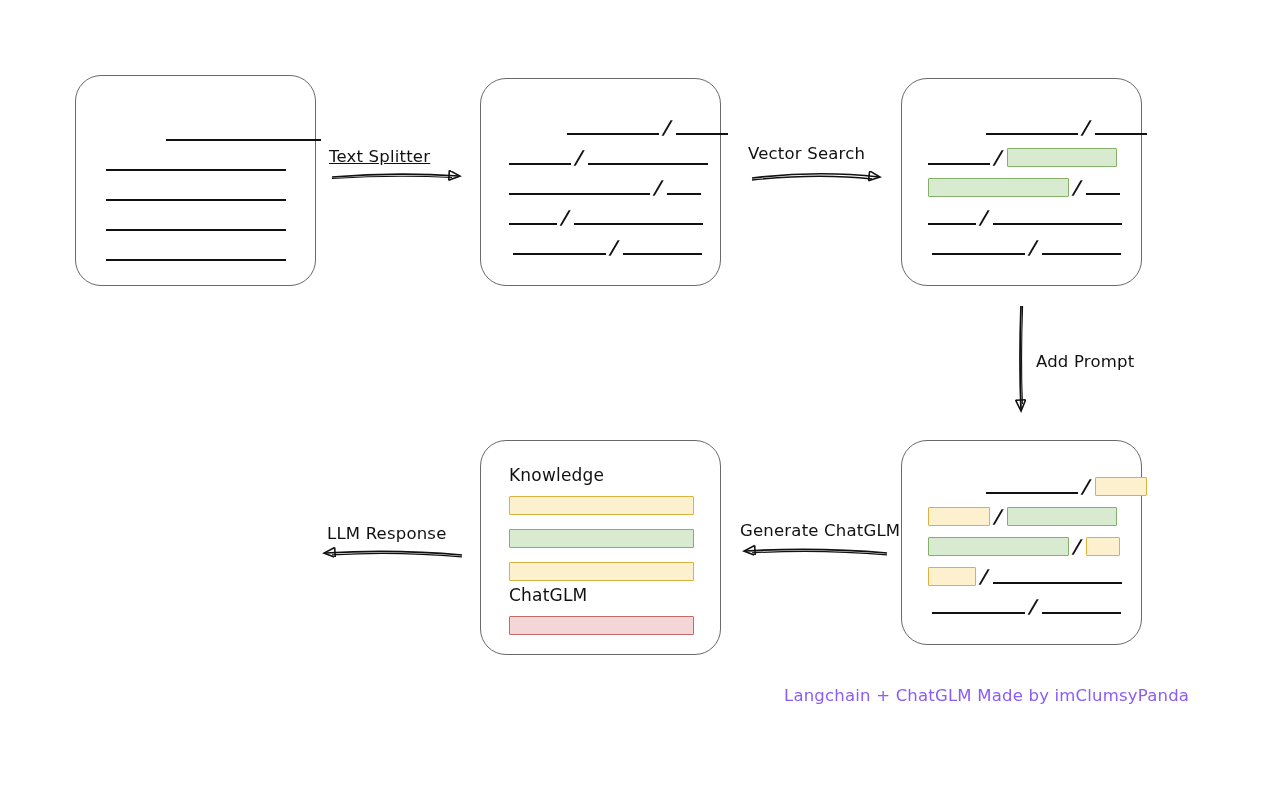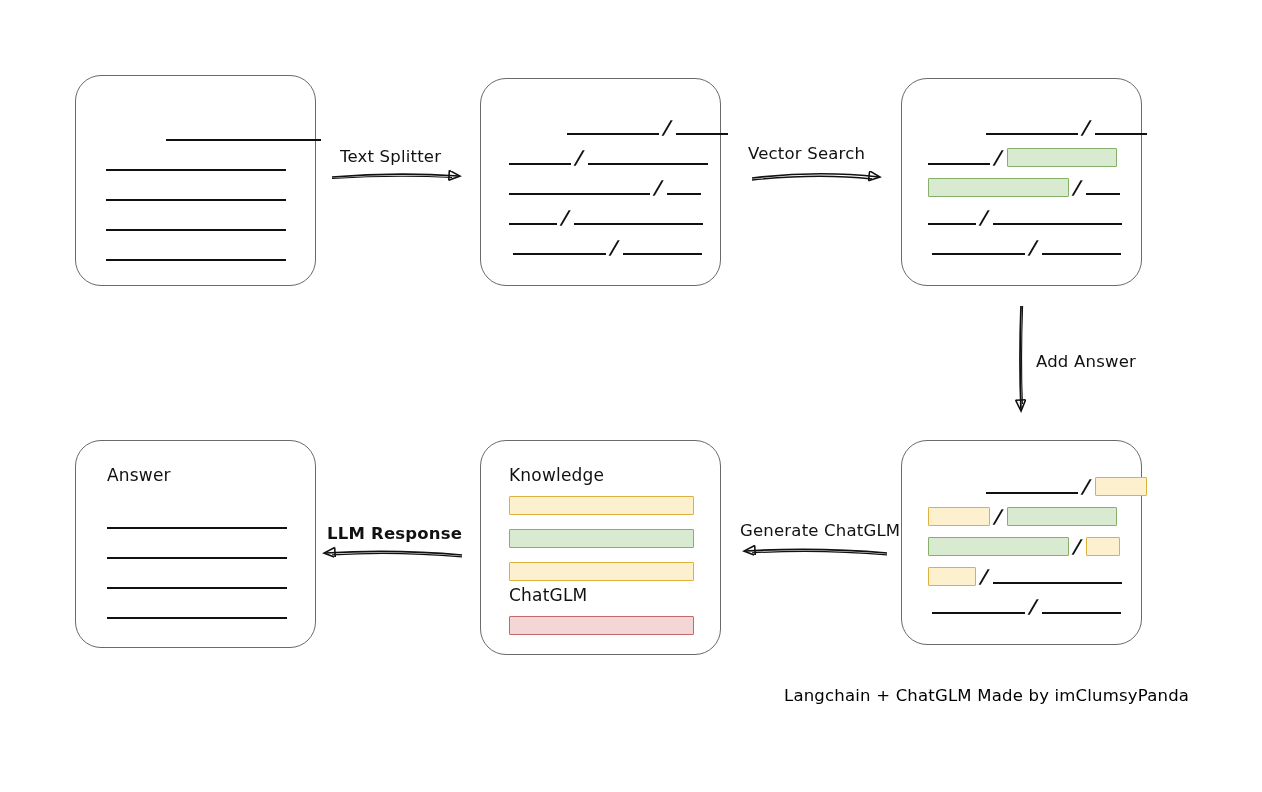--- a/index.html
+++ b/index.html
@@ -86,21 +86,21 @@
     color: #111111;
     white-space: nowrap;
     letter-spacing: 0.2px;
   }
 
   
   .footer-note {
     position: absolute;
     font-family: "DejaVu Sans", sans-serif;
     font-size: 16.5px;
-    color: #000000;
+    color: #8b5cf6;
     white-space: nowrap;
     letter-spacing: 0.2px;
   }
 
   svg.arrow-layer {
     position: absolute;
     left: 0;
     top: 0;
     width: 1262px;
     height: 792px;
@@ -143,25 +143,25 @@
       <path d="M887,553 Q818,547 745,551" fill="none" stroke="#111111" stroke-width="1.7" marker-end="url(#openHeadLeft)"></path>
       <path d="M887,554.8 Q818,549 752,552.8" fill="none" stroke="#111111" stroke-width="1.2"></path>
     </g>
 
     <g>
       <path d="M462,555 Q395,549 325,553" fill="none" stroke="#111111" stroke-width="1.7" marker-end="url(#openHeadLeft)"></path>
       <path d="M462,556.8 Q395,551 332,554.8" fill="none" stroke="#111111" stroke-width="1.2"></path>
     </g>
   </svg>
 
-  <div class="arrow-label" style="left:340px; top:147px;">Text Splitter</div>
+  <div class="arrow-label" style="left:329px; top:147px;text-decoration:underline;">Text Splitter</div>
   <div class="arrow-label" style="left:748px; top:144px;">Vector Search</div>
-  <div class="arrow-label" style="left:1036px; top:352px;">Add Answer</div>
+  <div class="arrow-label" style="left:1036px; top:352px;">Add Prompt</div>
   <div class="arrow-label" style="left:740px; top:521px;">Generate ChatGLM</div>
-  <div class="arrow-label" style="left:327px; top:524px;font-weight:bold;">LLM Response</div>
+  <div class="arrow-label" style="left:327px; top:524px;">LLM Response</div>
 
   <div class="card" style="left:75px; top:75px; width:241px; height:211px;">
     <div class="card-rows">
         <div class="row" style="top: 47px; left: 30px; right: 0px;">
           <span class="gap" style="width: 60px;"></span>
           <span class="seg line" style="width: 155px;"></span>
         </div>
         <div class="row" style="top: 77px; left: 30px; right: 0px;">
           <span class="seg line" style="width: 180px;"></span>
         </div>
@@ -279,33 +279,16 @@
         <div class="seg chip yellow" style="position: absolute; left: 28px; top: 55px; width: 185px; height: 19px;"></div>
         <div class="seg chip green" style="position: absolute; left: 28px; top: 88px; width: 185px; height: 19px;"></div>
         <div class="seg chip yellow" style="position: absolute; left: 28px; top: 121px; width: 185px; height: 19px;"></div>
       </div>
     <div class="card-heading" style="left:28px; top:144px;">ChatGLM</div>
     <div id="question-bars">
         <div class="seg chip red" style="position: absolute; left: 28px; top: 175px; width: 185px; height: 19px;"></div>
       </div>
   </div>
 
-  <div class="card" style="left:75px; top:440px; width:241px; height:208px;">
-    <div class="card-heading" style="left:31px; top:24px;">Answer</div>
-    <div class="card-rows">
-        <div class="row" style="top: 70px; left: 31px; right: 0px;">
-          <span class="seg line" style="width: 180px;"></span>
-        </div>
-        <div class="row" style="top: 100px; left: 31px; right: 0px;">
-          <span class="seg line" style="width: 180px;"></span>
-        </div>
-        <div class="row" style="top: 130px; left: 31px; right: 0px;">
-          <span class="seg line" style="width: 180px;"></span>
-        </div>
-        <div class="row" style="top: 160px; left: 31px; right: 0px;">
-          <span class="seg line" style="width: 180px;"></span>
-        </div>
-      </div>
-  </div>
 
   <div class="footer-note" style="left:784px; top:686px;">Langchain + ChatGLM Made by imClumsyPanda</div>
 
 </div>
 
 </body></html>

